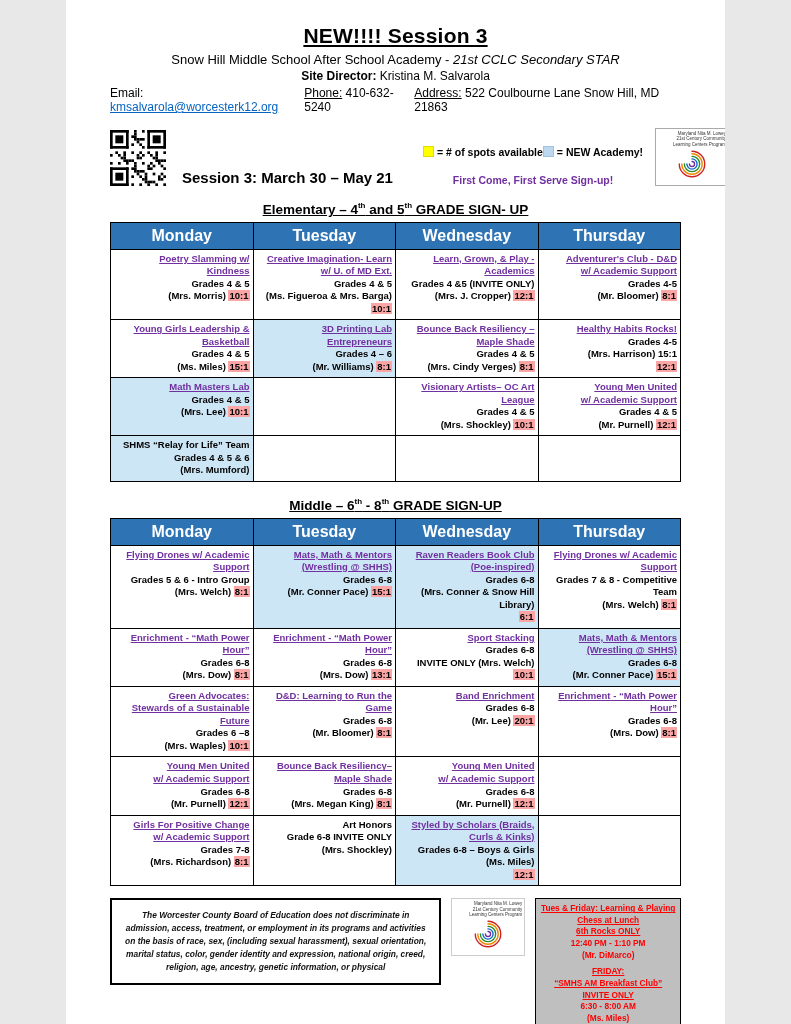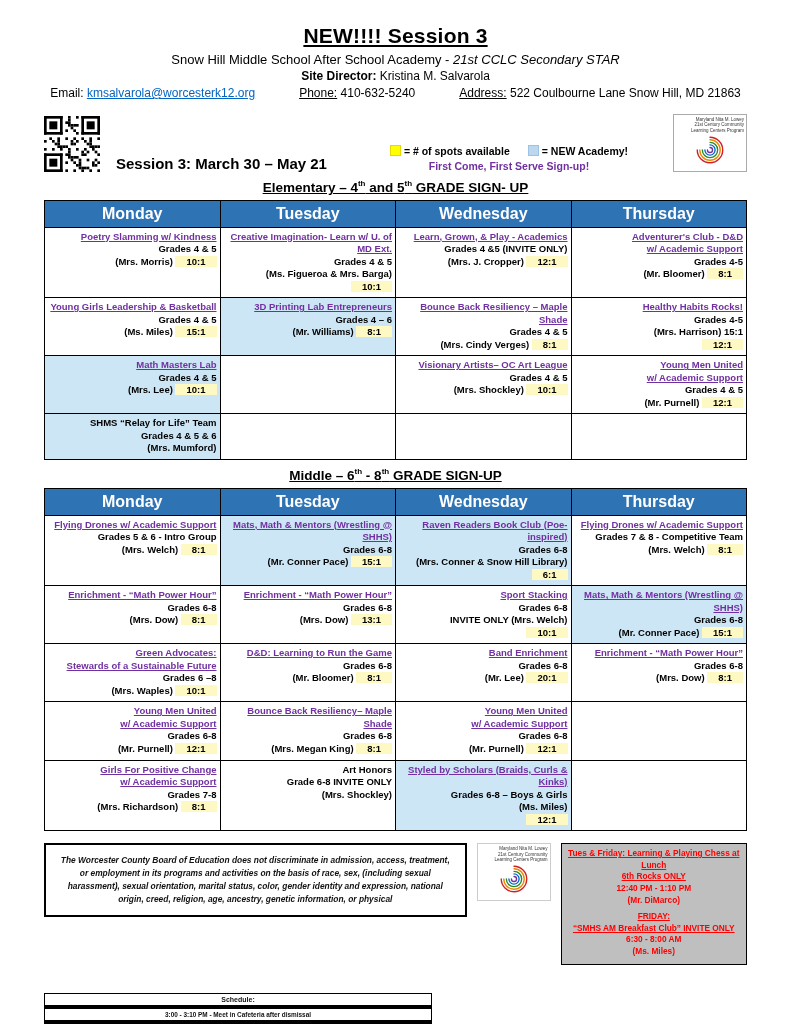--- a/index.html
+++ b/index.html
@@ -1,49 +1,49 @@
 <!DOCTYPE html>
 <html><head>
 <meta charset="utf-8">
 <style>
   *{box-sizing:border-box;margin:0;padding:0}
   html,body{background:#e8e8e8}
   body{font-family:"Liberation Sans",sans-serif;}
-  .page{width:791px;height:1024px;background:#fff;margin:0 auto;padding:24px 44px 0;position:relative;overflow:hidden}
+  .page{width:659px;height:1024px;background:#fff;margin:0 auto;padding:24px 44px 0;position:relative;overflow:hidden}
   .title{text-align:center;font-size:21px;font-weight:bold;text-decoration:underline;letter-spacing:.2px}
   .subtitle{text-align:center;font-size:13px;font-weight:normal;margin-top:4px}
   .subtitle .it{font-style:italic}
   .line3{text-align:center;font-size:12px;margin-top:2px}
   .b{font-weight:bold}
   .u{text-decoration:underline}
-  .contact{display:flex;justify-content:center;gap:44px;font-size:12px;margin-top:3px}
+  .contact{display:flex;justify-content:center;font-size:12px;margin-top:3px}
   a.link{color:#0563C1;text-decoration:underline;cursor:pointer}
   .session-row{display:flex;align-items:flex-end;margin-top:10px;height:62px}
   .qr{width:56px;height:56px;flex:0 0 auto}
   .session-title{font-size:15px;font-weight:bold;margin:8px 0 0 16px;white-space:nowrap}
   .legend{margin:4px 0 0 30px;font-size:10.5px;font-weight:bold;flex:1}
-  .legend-row{display:flex;gap:18px;justify-content:center}
+  .legend-row{display:flex;justify-content:center}
   .legend-item{white-space:nowrap}
   .swatch{display:inline-block;width:11px;height:11px;vertical-align:-1px;margin-right:3px;border:1px solid #bbb}
   .swatch.yellow{background:#FFFF00;border-color:#e6d800}
   .swatch.blue{background:#BDD7EE;border-color:#9cc3e5}
-  .tagline{color:#7030A0;font-size:10.5px;font-weight:bold;text-align:center;margin-top:3px}
+  .tagline{color:#7030A0;font-size:10.5px;font-weight:bold;text-align:center;margin-top:16px}
   .logo-box{flex:0 0 auto;margin-left:12px;border:1px solid #aaa;background:#fff;width:74px;height:58px;padding:2px;display:flex;flex-direction:column;overflow:hidden}
   .logo-lines{font-size:4.5px;line-height:1.2;color:#333;text-align:right}
   .logo-swirl{width:34px;height:34px;margin:0 auto}
-  .section-heading{text-align:center;font-size:13.5px;font-weight:bold;text-decoration:underline;margin:7px 0 5px}
+  .section-heading{text-align:center;font-size:13.5px;font-weight:bold;text-decoration:underline;margin:15px 0 5px}
   .section-heading sup{font-size:8px}
   table.academy{width:100%;border-collapse:collapse;table-layout:fixed}
   table.academy th{background:#2E74B5;color:#fff;font-size:16px;font-weight:bold;border:1px solid #000;padding:4px 0;font-family:"Liberation Sans",sans-serif}
   table.academy td{border:1px solid #000;vertical-align:top;text-align:right;padding:3px 3px 4px;font-size:9.5px;line-height:1.32;height:40px}
   td.new-academy{background:#CDE6F5}
   .cell-title{color:#7030A0;font-weight:bold;text-decoration:underline;cursor:pointer}
   .cell-title-plain{font-weight:bold;color:#000}
   .cell-line{font-weight:bold;color:#000}
-  .hl{background:#fef9c3;padding:0 11px}
+  .hl{background:#fca5a5;padding:0 1px}
   .footer{display:flex;align-items:flex-start;margin-top:12px}
   .nondiscrim{border:2px solid #000;width:426px;padding:9px 12px;font-size:8.4px;font-style:italic;font-weight:600;line-height:1.55;text-align:center;color:#111}
   .footer .logo-box{margin:0 10px;border:1px solid #ccc}
   .chess-box{margin-left:auto;background:#BFBFBF;border:1px solid #000;width:188px;padding:4px 4px 6px;text-align:center;color:#FF0000;font-size:8.3px;font-weight:bold;line-height:1.4}
   .chess-line.u-line{text-decoration:underline}
   .chess-spacer{height:5px}
   table.sched{width:388px;border-collapse:collapse;margin-top:28px;border:1px solid #000}
   table.sched td{border-bottom:4px solid #000;border-left:1px solid #000;border-right:1px solid #000;text-align:center;font-size:6.4px;font-weight:bold;padding:2px 3px;color:#111}
   table.sched tr:first-child td{font-size:7px}
 </style>

